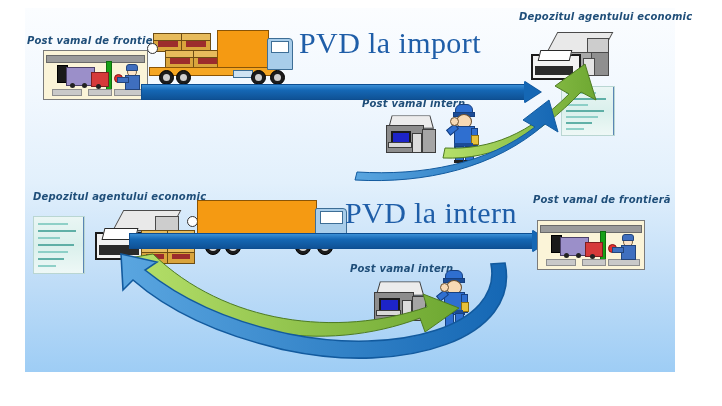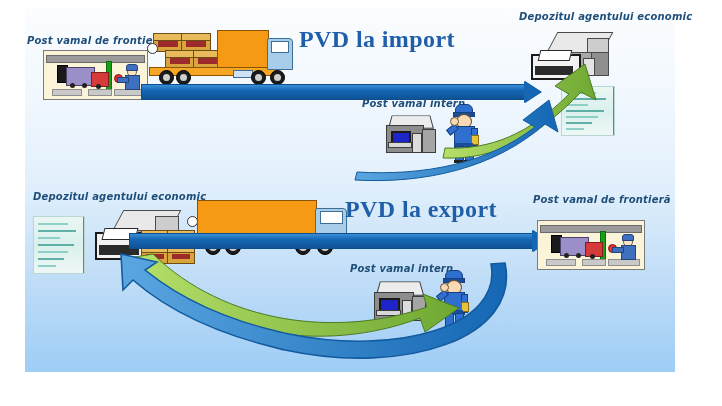--- a/index.html
+++ b/index.html
@@ -13,22 +13,22 @@
   }
 
   
   .lbl{
     position:absolute;font-family:"DejaVu Sans",sans-serif;font-style:italic;
     font-weight:bold;color:#1f4e79;white-space:nowrap;letter-spacing:.2px;
   }
   .lbl.sm{font-size:10px;}
   .title{
     position:absolute;font-family:"Liberation Serif","DejaVu Serif",serif;
-    font-style:normal;font-weight:bold;color:#1f5ea8;white-space:nowrap;
-    font-size:24px;letter-spacing:.4px;
+    font-style:normal;font-weight:normal;color:#1f5ea8;white-space:nowrap;
+    font-size:30px;letter-spacing:.4px;
   }
 
   
   .mainarrow{position:absolute;height:22px;}
   .mainarrow .shaft{
     position:absolute;left:0;top:3px;height:16px;
     background:linear-gradient(180deg,#3b8fd6 0%,#1567b4 38%,#0f5296 100%);
     border:1px solid #0d4e91;box-sizing:border-box;
   }
   .mainarrow .head{
@@ -286,21 +286,21 @@
           <i></i>
         </div>
       <div class="w" style="left:132px;top:45px;width:14px;height:14px;">
           <i></i>
         </div>
       <div class="w" style="left:154px;top:45px;width:14px;height:14px;">
           <i></i>
         </div>
     </div>
 
-    <div class="title" style="left:320px;top:188px;">PVD la export</div>
+    <div class="title" style="left:320px;top:188px;">PVD la intern</div>
 
     <div class="lbl sm" style="left:508px;top:186px;">Post vamal de frontieră</div>
 
     <div class="mainarrow" style="left:104px;top:222px;width:420px;">
       <div class="shaft" style="width:404px;"></div>
       <div class="head" style="left:403px;"></div>
     </div>
 
     <div class="art bp" style="left:512px;top:212px;width:106px;height:48px;">
       <div class="roofbar"></div>

